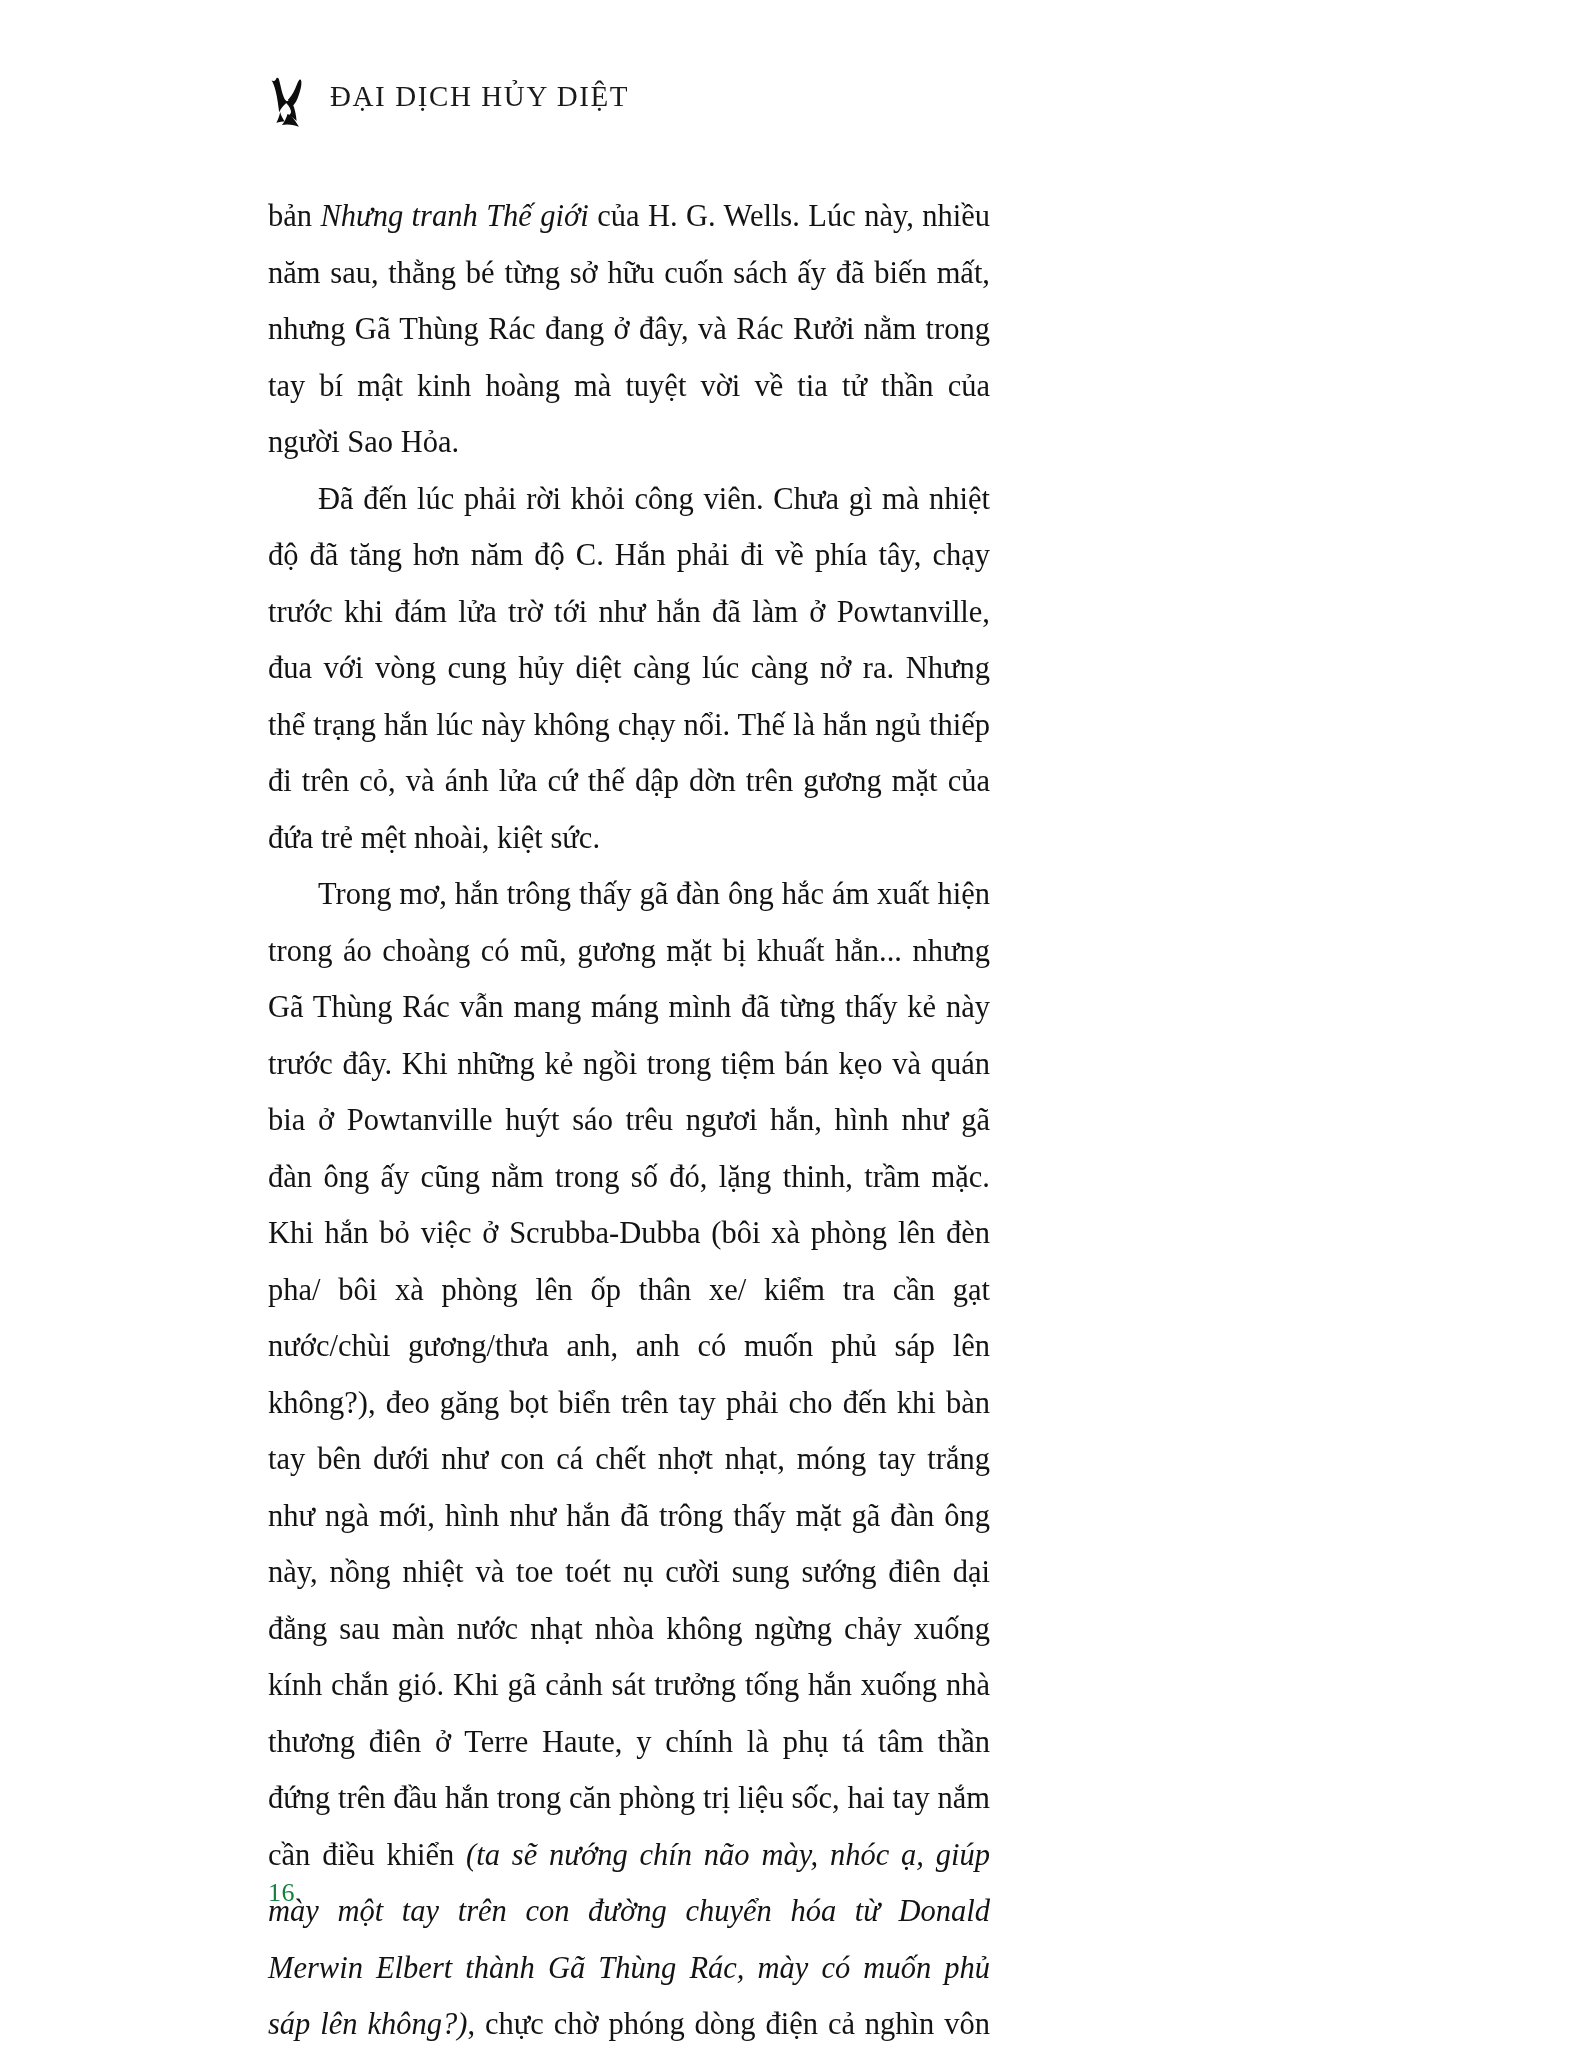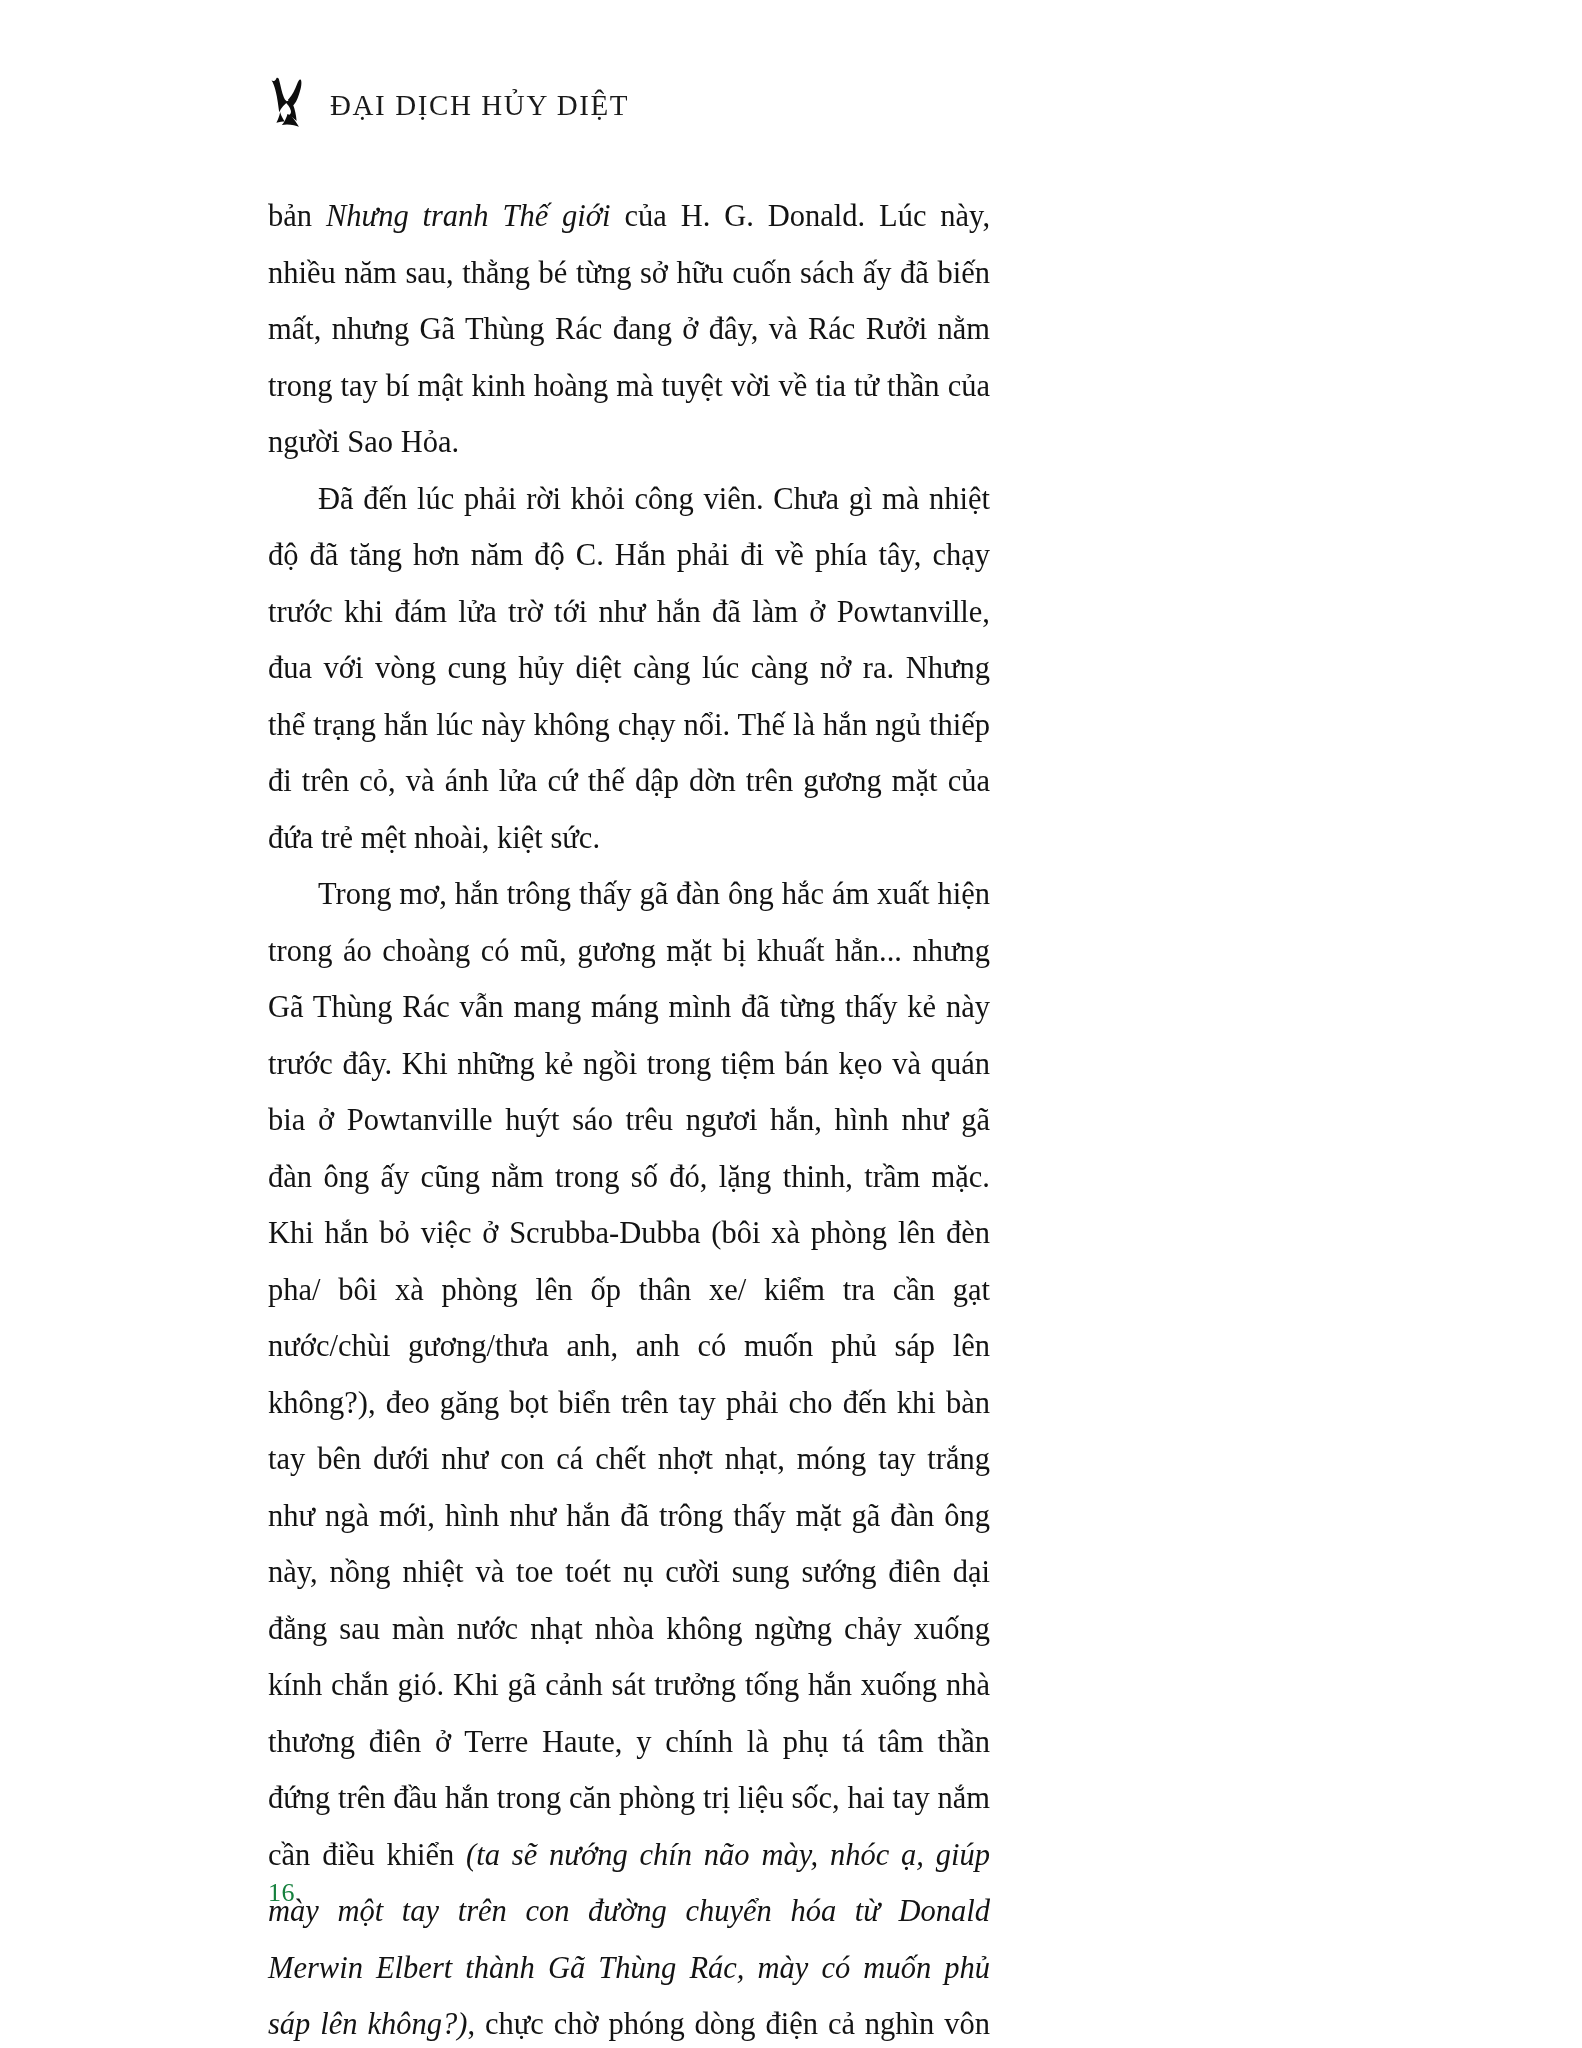--- a/index.html
+++ b/index.html
@@ -21,21 +21,20 @@
     inset: 0;
     background: #ffffff;
   }
 
   
   .running-head {
     position: absolute;
     left: 268px;
     top: 76px;
     display: flex;
-    align-items: center;
     gap: 18px;
     height: 52px;
   }
   .bird-icon {
     width: 44px;
     height: 52px;
     display: block;
     flex: 0 0 auto;
   }
   .bird-icon svg { display: block; }
@@ -100,20 +99,20 @@
           <path d="M18.6 25.4 C20.2 24.6 21.9 25.2 23.2 26.6 C24.6 28.0 25.6 30.0 26.3 32.2 C27.1 34.8 27.6 37.6 28.0 40.0 C28.3 42.0 28.5 43.8 28.6 45.0 C27.6 44.0 26.4 42.9 25.0 42.0 C23.4 40.9 21.7 40.0 20.2 39.6 C21.1 39.2 21.9 38.6 22.4 37.8 C23.0 36.8 23.1 35.6 22.8 34.4 C22.4 32.8 21.5 31.2 20.5 29.8 C19.7 28.6 18.8 27.5 18.0 26.7 Z"></path>
           <path d="M19.4 38.0 C20.6 38.4 21.8 39.2 23.0 40.2 C24.6 41.6 26.1 43.4 27.4 45.2 C28.8 47.2 30.0 49.2 30.9 50.8 C29.4 50.2 27.7 49.6 25.9 49.2 C23.6 48.7 21.2 48.4 19.0 48.4 C17.0 48.4 15.2 48.6 13.8 49.0 C14.8 47.8 15.8 46.4 16.7 44.9 C17.6 43.3 18.4 41.6 18.9 40.1 C19.1 39.4 19.3 38.7 19.4 38.0 Z"></path>
           <path d="M12.2 35.4 C12.0 37.0 11.6 38.8 11.0 40.6 C10.3 42.8 9.4 45.0 8.4 46.8 C9.8 46.4 11.4 46.0 13.0 45.8 C14.4 45.6 15.7 45.5 16.8 45.5 C16.0 44.4 15.1 43.0 14.3 41.5 C13.5 40.0 12.8 38.4 12.4 37.0 C12.3 36.4 12.2 35.9 12.2 35.4 Z"></path>
         </g>
       </svg>
     </span>
     <span class="running-head-title">ĐẠI DỊCH HỦY DIỆT</span>
   </div>
 
   <div class="textblock" id="textblock">
-      <p><span>bản </span><i>Nhưng tranh Thế giới</i><span> của H. G. Donald. Lúc này, nhiều năm sau, thằng bé từng sở hữu cuốn sách ấy đã biến mất, nhưng Gã Thùng Rác đang ở đây, và Rác Rưởi nằm trong tay bí mật kinh hoàng mà tuyệt vời về tia tử thần của người Sao Hỏa.</span></p>
+      <p><span>bản </span><i>Nhưng tranh Thế giới</i><span> của H. G. Wells. Lúc này, nhiều năm sau, thằng bé từng sở hữu cuốn sách ấy đã biến mất, nhưng Gã Thùng Rác đang ở đây, và Rác Rưởi nằm trong tay bí mật kinh hoàng mà tuyệt vời về tia tử thần của người Sao Hỏa.</span></p>
       <p class="indented"><span>Đã đến lúc phải rời khỏi công viên. Chưa gì mà nhiệt độ đã tăng hơn năm độ C. Hắn phải đi về phía tây, chạy trước khi đám lửa trờ tới như hắn đã làm ở Powtanville, đua với vòng cung hủy diệt càng lúc càng nở ra. Nhưng thể trạng hắn lúc này không chạy nổi. Thế là hắn ngủ thiếp đi trên cỏ, và ánh lửa cứ thế dập dờn trên gương mặt của đứa trẻ mệt nhoài, kiệt sức.</span></p>
       <p class="indented"><span>Trong mơ, hắn trông thấy gã đàn ông hắc ám xuất hiện trong áo choàng có mũ, gương mặt bị khuất hẳn... nhưng Gã Thùng Rác vẫn mang máng mình đã từng thấy kẻ này trước đây. Khi những kẻ ngồi trong tiệm bán kẹo và quán bia ở Powtanville huýt sáo trêu ngươi hắn, hình như gã đàn ông ấy cũng nằm trong số đó, lặng thinh, trầm mặc. Khi hắn bỏ việc ở Scrubba-Dubba (bôi xà phòng lên đèn pha/ bôi xà phòng lên ốp thân xe/ kiểm tra cần gạt nước/chùi gương/thưa anh, anh có muốn phủ sáp lên không?), đeo găng bọt biển trên tay phải cho đến khi bàn tay bên dưới như con cá chết nhợt nhạt, móng tay trắng như ngà mới, hình như hắn đã trông thấy mặt gã đàn ông này, nồng nhiệt và toe toét nụ cười sung sướng điên dại đằng sau màn nước nhạt nhòa không ngừng chảy xuống kính chắn gió. Khi gã cảnh sát trưởng tống hắn xuống nhà thương điên ở Terre Haute, y chính là phụ tá tâm thần đứng trên đầu hắn trong căn phòng trị liệu sốc, hai tay nắm cần điều khiển </span><i>(ta sẽ nướng chín não mày, nhóc ạ, giúp mày một tay trên con đường chuyển hóa từ Donald Merwin Elbert thành Gã Thùng Rác, mày có muốn phủ sáp lên không?)</i><span>, chực chờ phóng dòng điện cả nghìn vôn xèo xèo vào não của hắn. Hắn</span></p>
     </div>
 
   <div class="folio">16</div>
 
 </div>
 
 </body></html>

